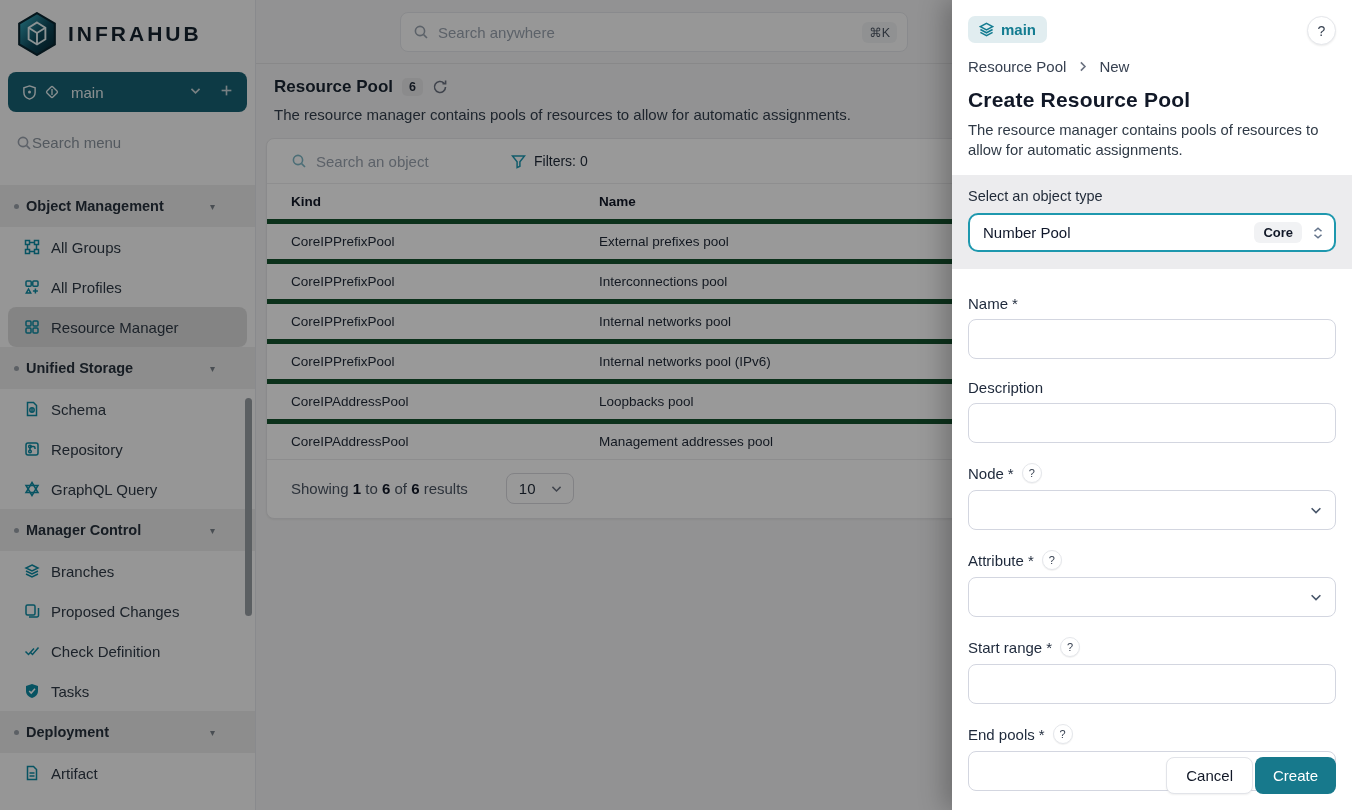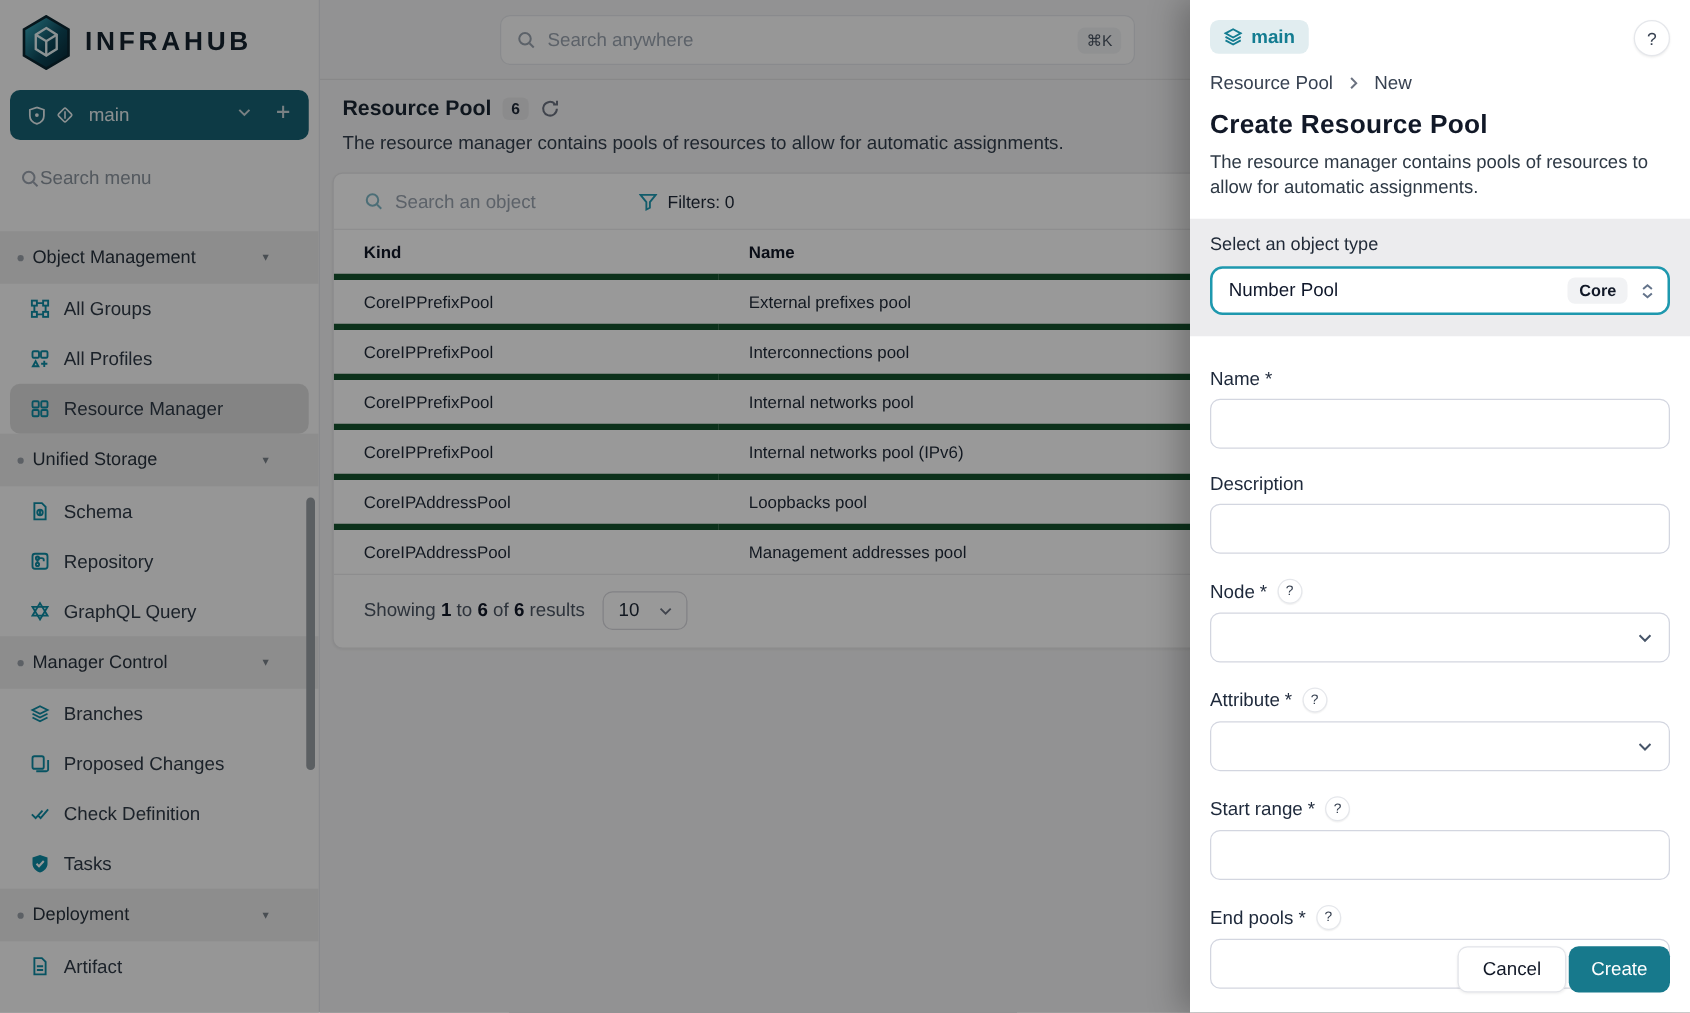--- a/index.html
+++ b/index.html
@@ -17,21 +17,21 @@
   .side-search { display:flex; align-items:center; gap:0; padding:12px 16px 14px 16px; color:#9ca3af; }
   .side-search input { border:none; outline:none; background:transparent; font-size:15px; color:#4b5563; width:180px; }
   .side-search input::placeholder { color:#8b949e; }
   .nav { position:absolute; top:170px; bottom:0; left:0; right:0; overflow:hidden; }
   .nav-item { display:flex; align-items:center; gap:10px; height:40px; padding:0 16px 0 24px; font-size:15px; color:#2f3a46; cursor:pointer; }
   .nav-item .item-icon { width:17px; height:17px; color:#0d8ba3; flex:0 0 auto; display:flex; }
   .nav-item.selected { background:#dddddd; border-radius:8px; margin:0 8px; padding:0 8px 0 16px; }
   .nav-item.clipped { height:15px; overflow:hidden; align-items:flex-start; }
   .nav-section { display:flex; align-items:center; height:42px; background:#ececec; padding:0 14px; cursor:pointer; }
   .nav-section .dot { width:5px; height:5px; border-radius:50%; background:#9aa1a9; margin-right:7px; }
-  .nav-section .sec-label { font-size:14.5px; font-weight:400; color:#27313c; flex:1; }
+  .nav-section .sec-label { font-size:14.5px; font-weight:700; color:#27313c; flex:1; }
   .nav-section .tri { color:#7b828a; font-size:10px; margin-right:26px; }
   .side-scrollbar { position:absolute; right:3px; top:398px; width:7px; height:218px; background:#989ea4; border-radius:4px; }
 
   
   .main { position:fixed; left:256px; right:0; top:0; bottom:0; background:#f4f4f5; z-index:5; }
   .topbar { height:64px; border-bottom:1px solid #e3e3e5; position:relative; }
   .global-search { position:absolute; left:144px; top:12px; width:508px; height:40px; background:#fcfcfc; border:1px solid #e5e7eb; border-radius:8px; display:flex; align-items:center; padding:0 10px 0 12px; gap:9px; }
   .global-search input { flex:1; border:none; outline:none; background:transparent; font-size:15px; color:#4c1d95; }
   .global-search input::placeholder { color:#9aa3af; }
   .kbd-badge { background:#f1f2f4; border-radius:6px; padding:3px 7px; font-size:12.5px; color:#4b5563; }
@@ -45,21 +45,21 @@
   .card-toolbar { display:flex; align-items:center; height:45px; padding:0 24px; border-bottom:1px solid #ededee; gap:10px; }
   .obj-search { display:flex; align-items:center; gap:9px; color:#9aa3af; width:210px; }
   .obj-search input { border:none; outline:none; background:transparent; font-size:15px; width:150px; color:#4b5563; }
   .obj-search input::placeholder { color:#9aa3af; }
   .filters-btn { display:flex; align-items:center; gap:8px; font-size:14px; color:#1f2937; cursor:pointer; }
   .filters-btn .fico { color:#1f9ab3; display:flex; }
   table.list { width:100%; border-collapse:collapse; }
   table.list th { text-align:left; font-size:13.5px; font-weight:700; color:#111827; padding:10px 24px; }
   table.list td { font-size:13.5px; color:#1f2937; padding:10px 24px; border-top:5px solid #14532d; }
   table.list th.col-kind, table.list td.col-kind { width:308px; }
-  .card-footer { display:flex; align-items:center; gap:14px; padding:13px 24px 14px 24px; border-top:1px solid #ebebed; }
+  .card-footer { display:flex; align-items:center; gap:38px; padding:13px 24px 14px 24px; border-top:1px solid #ebebed; }
   .showing { font-size:15px; color:#4b5563; }
   .showing b { color:#111827; font-weight:700; }
   .pgsize { display:flex; align-items:center; gap:14px; border:1px solid #d9d9de; border-radius:8px; padding:6px 10px 6px 12px; font-size:15px; color:#1f2937; cursor:pointer; background:#fff; }
   .pgsize .chev { color:#6b7280; display:flex; }
 
   
   .overlay { position:fixed; inset:0; background:rgba(0,0,0,0.4); z-index:30; }
 
   
   .drawer { position:fixed; right:0; top:0; width:400px; height:810px; background:#fff; z-index:50; box-shadow:-8px 0 24px rgba(0,0,0,.25); }

